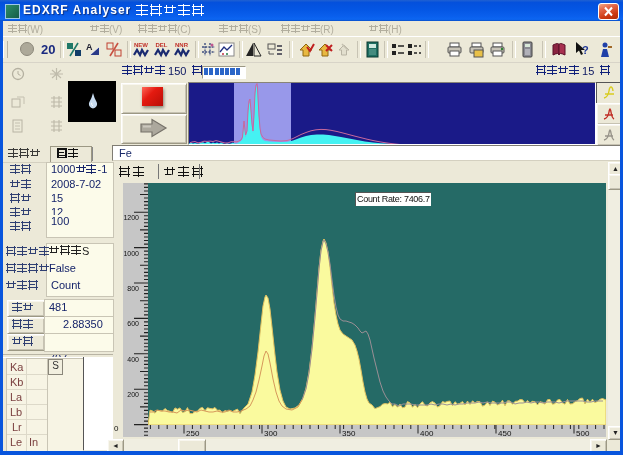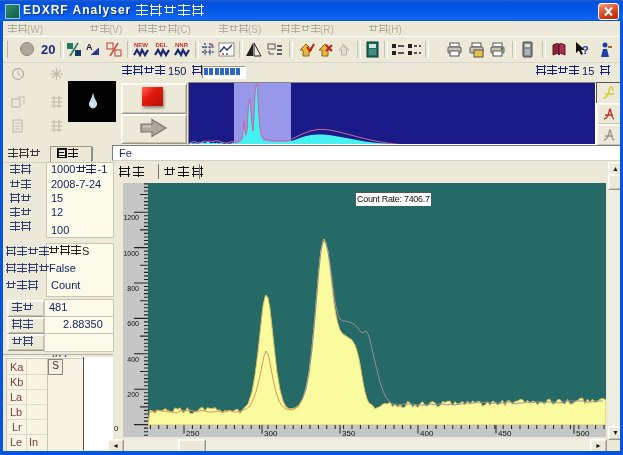--- a/index.html
+++ b/index.html
@@ -268,27 +268,27 @@
  <div class="abs" style="left:3px;top:145px;width:110px;height:17px;border-bottom:1px solid #D4D0C0"></div>
  <div class="abs cjs" style="left:8px;top:148px;color:#3A3A38"><i class="cj ga"></i><i class="cj gb"></i><i class="cj gc"></i></div>
  <div class="abs" style="left:50px;top:146px;width:40px;height:16px;background:#ECE9D8;border:1px solid #9C9884;border-bottom:none"></div>
  <div class="abs cjs" style="left:57px;top:148px;color:#111"><i class="cj gb" style="outline:.5px solid currentColor;outline-offset:-1px"></i><i class="cj ga"></i></div>
  <div class="abs" style="left:92px;top:147px;width:1px;height:14px;background:#888"></div>
 
  <div class="sect" style="left:46px;top:162px;width:66px;height:74px"></div>
  <div class="abs cjs row" style="top:164px;color:#2F3F72;left:10px"><i class="cj ga"></i><i class="cj gb"></i></div>
       <div class="val" style="left:51px;top:163px">1000<span class="cjs" style="color:#16246A"><i class="cj gc" style="margin:1px 0 0 1px"></i><i class="cj ga" style="margin-top:1px"></i></span>-1</div>
  <div class="abs cjs row" style="top:179px;color:#2F3F72;left:10px"><i class="cj gc"></i><i class="cj ga"></i></div>
-      <div class="val" style="left:51px;top:178px">2008-7-24</div>
+      <div class="val" style="left:51px;top:178px">2008-7-02</div>
  <div class="abs cjs row" style="top:193px;color:#2F3F72;left:10px"><i class="cj gb"></i><i class="cj gc"></i></div>
       <div class="val" style="left:51px;top:192px">15</div>
  <div class="abs cjs row" style="top:207px;color:#2F3F72;left:10px"><i class="cj ga"></i><i class="cj gc"></i></div>
       <div class="val" style="left:51px;top:206px">12</div>
  <div class="abs cjs row" style="top:221px;color:#2F3F72;left:10px"><i class="cj ga"></i><i class="cj gb"></i></div>
-      <div class="val" style="left:51px;top:224px">100</div>
+      <div class="val" style="left:51px;top:215px">100</div>
 
  <div class="sect" style="left:46px;top:243px;width:66px;height:52px"></div>
  <div class="abs cjs" style="left:6px;top:246px;color:#2F3F72"><i class="cj gb"></i><i class="cj ga"></i><i class="cj gc"></i><i class="cj ga"></i></div>
       <div class="val" style="left:49px;top:245px;color:#222"><span class="cjs" style="color:#222"><i class="cj gc"></i><i class="cj gb"></i><i class="cj ga"></i></span>S</div>
  <div class="abs cjs" style="left:6px;top:263px;color:#2F3F72"><i class="cj gb"></i><i class="cj ga"></i><i class="cj gb"></i><i class="cj gc"></i></div>
       <div class="val" style="left:49px;top:262px">False</div>
  <div class="abs cjs" style="left:6px;top:280px;color:#2F3F72"><i class="cj gc"></i><i class="cj ga"></i><i class="cj gb"></i></div>
       <div class="val" style="left:51px;top:279px">Count</div>
 
  <div class="btn3d" style="left:7px;top:300px;width:36px;height:15px"></div>

